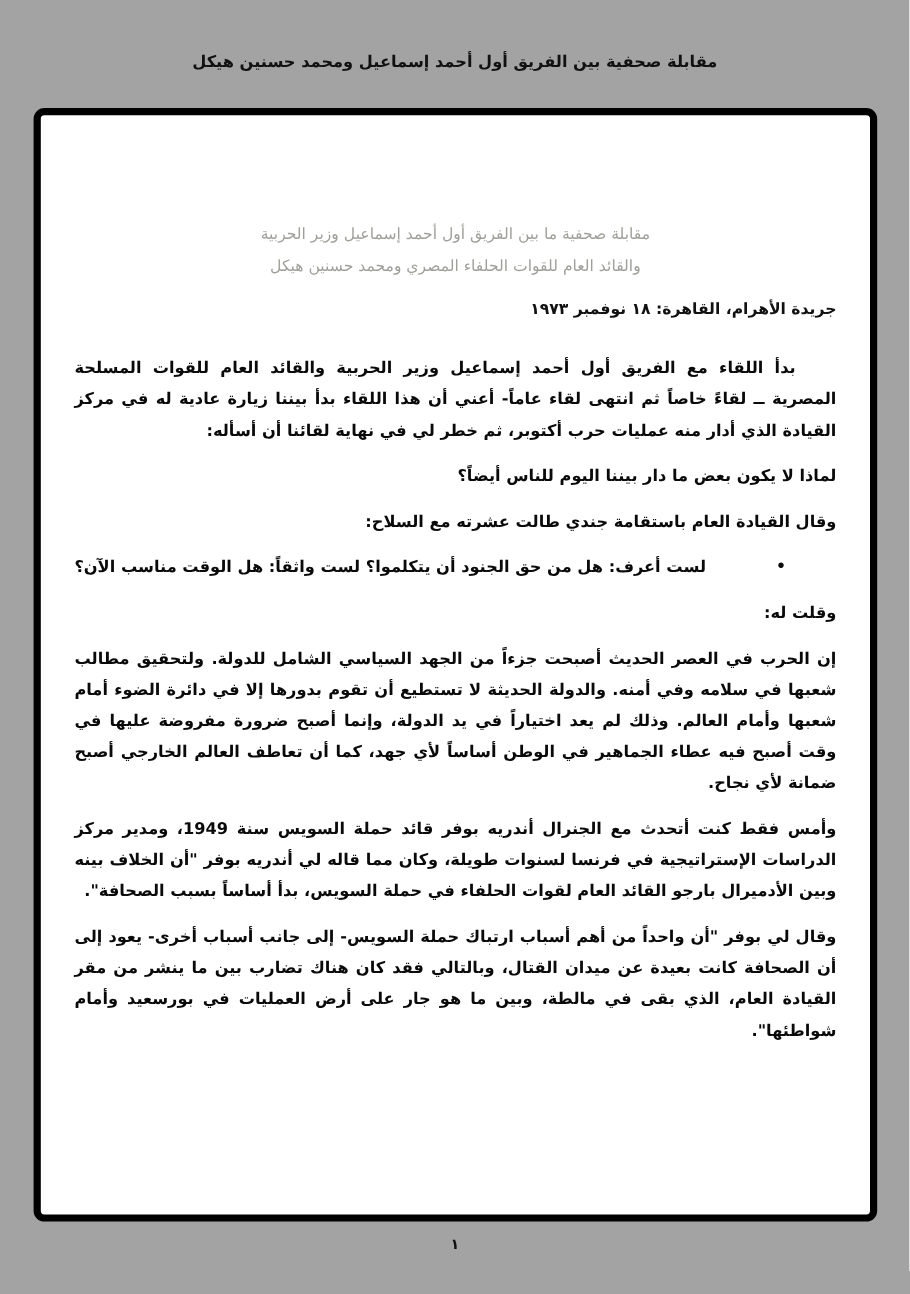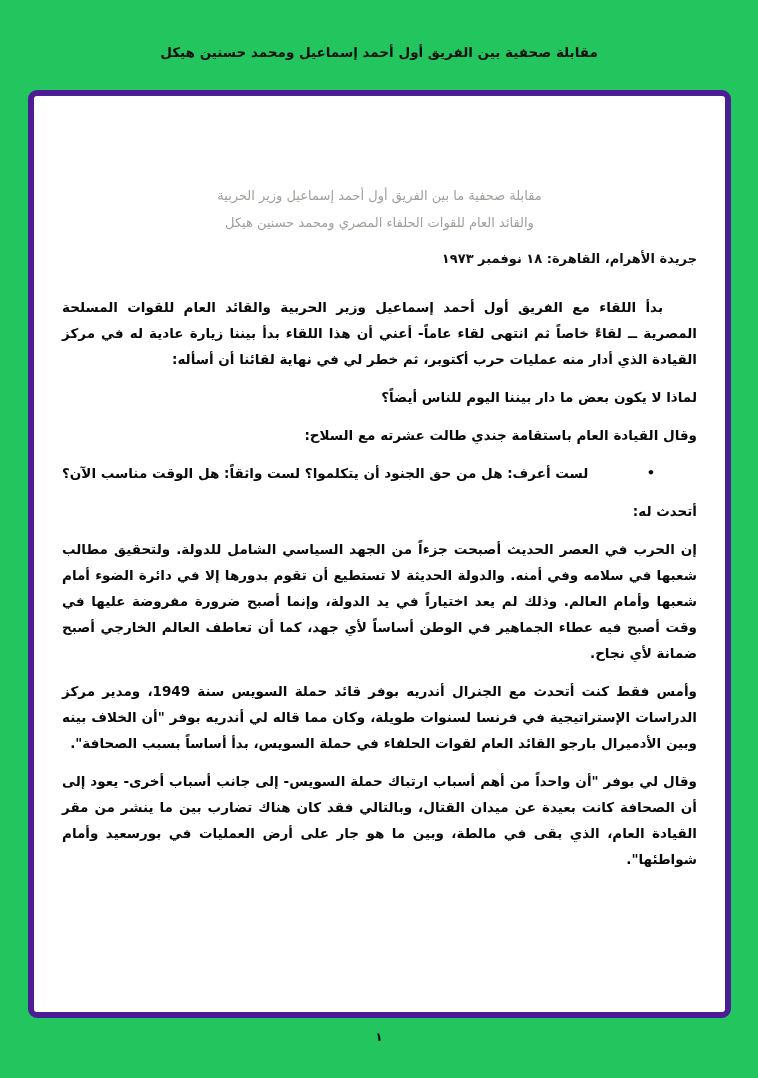--- a/index.html
+++ b/index.html
@@ -5,21 +5,21 @@
   html, body {
     margin: 0;
     padding: 0;
     background: #ffffff;
     font-family: "DejaVu Sans", "Liberation Sans", sans-serif;
   }
   .page {
     position: relative;
     width: 758px;
     height: 1078px;
-    background: #22c55e;
+    background: #a3a3a3;
     overflow: hidden;
   }
   
   .page-header {
     position: absolute;
     top: 44px;
     left: 0;
     width: 100%;
     text-align: center;
     direction: rtl;
@@ -28,21 +28,21 @@
     color: #111111;
   }
   
   .green-frame {
     position: absolute;
     top: 90px;
     left: 28px;
     width: 703px;
     height: 928px;
     box-sizing: border-box;
-    border: 6px solid #4c1d95;
+    border: 6px solid #000000;
     border-radius: 9px;
     background: #ffffff;
   }
   .scan-content {
     position: absolute;
     top: 86px;
     left: 28px;
     right: 28px;
     direction: rtl;
   }
@@ -134,21 +134,21 @@
 
         <p class="single">لماذا لا يكون بعض ما دار بيننا اليوم للناس أيضاً؟</p>
 
         <p class="single">وقال القيادة العام باستقامة جندي طالت عشرته مع السلاح:</p>
 
         <div class="bullet-row">
           <span class="bullet">•</span>
           <span class="bullet-text">لست أعرف: هل من حق الجنود أن يتكلموا؟ لست واثقاً: هل الوقت مناسب الآن؟</span>
         </div>
 
-        <p class="single">أتحدث له:</p>
+        <p class="single">وقلت له:</p>
 
         <p>إن الحرب في العصر الحديث أصبحت جزءاً من الجهد السياسي الشامل للدولة. ولتحقيق مطالب شعبها في سلامه وفي أمنه. والدولة الحديثة لا تستطيع أن تقوم بدورها إلا في دائرة الضوء أمام شعبها وأمام العالم. وذلك لم يعد اختياراً في يد الدولة، وإنما أصبح ضرورة مفروضة عليها في وقت أصبح فيه عطاء الجماهير في الوطن أساساً لأي جهد، كما أن تعاطف العالم الخارجي أصبح ضمانة لأي نجاح.</p>
 
         <p>وأمس فقط كنت أتحدث مع الجنرال أندريه بوفر قائد حملة السويس سنة 1949، ومدير مركز الدراسات الإستراتيجية في فرنسا لسنوات طويلة، وكان مما قاله لي أندريه بوفر "أن الخلاف بينه وبين الأدميرال بارجو القائد العام لقوات الحلفاء في حملة السويس، بدأ أساساً بسبب الصحافة".</p>
 
 
         <p>وقال لي بوفر "أن واحداً من أهم أسباب ارتباك حملة السويس- إلى جانب أسباب أخرى- يعود إلى أن الصحافة كانت بعيدة عن ميدان القتال، وبالتالي فقد كان هناك تضارب بين ما ينشر من مقر القيادة العام، الذي بقى في مالطة، وبين ما هو جار على أرض العمليات في بورسعيد وأمام شواطئها".</p>
 
       </div>
     </div>

